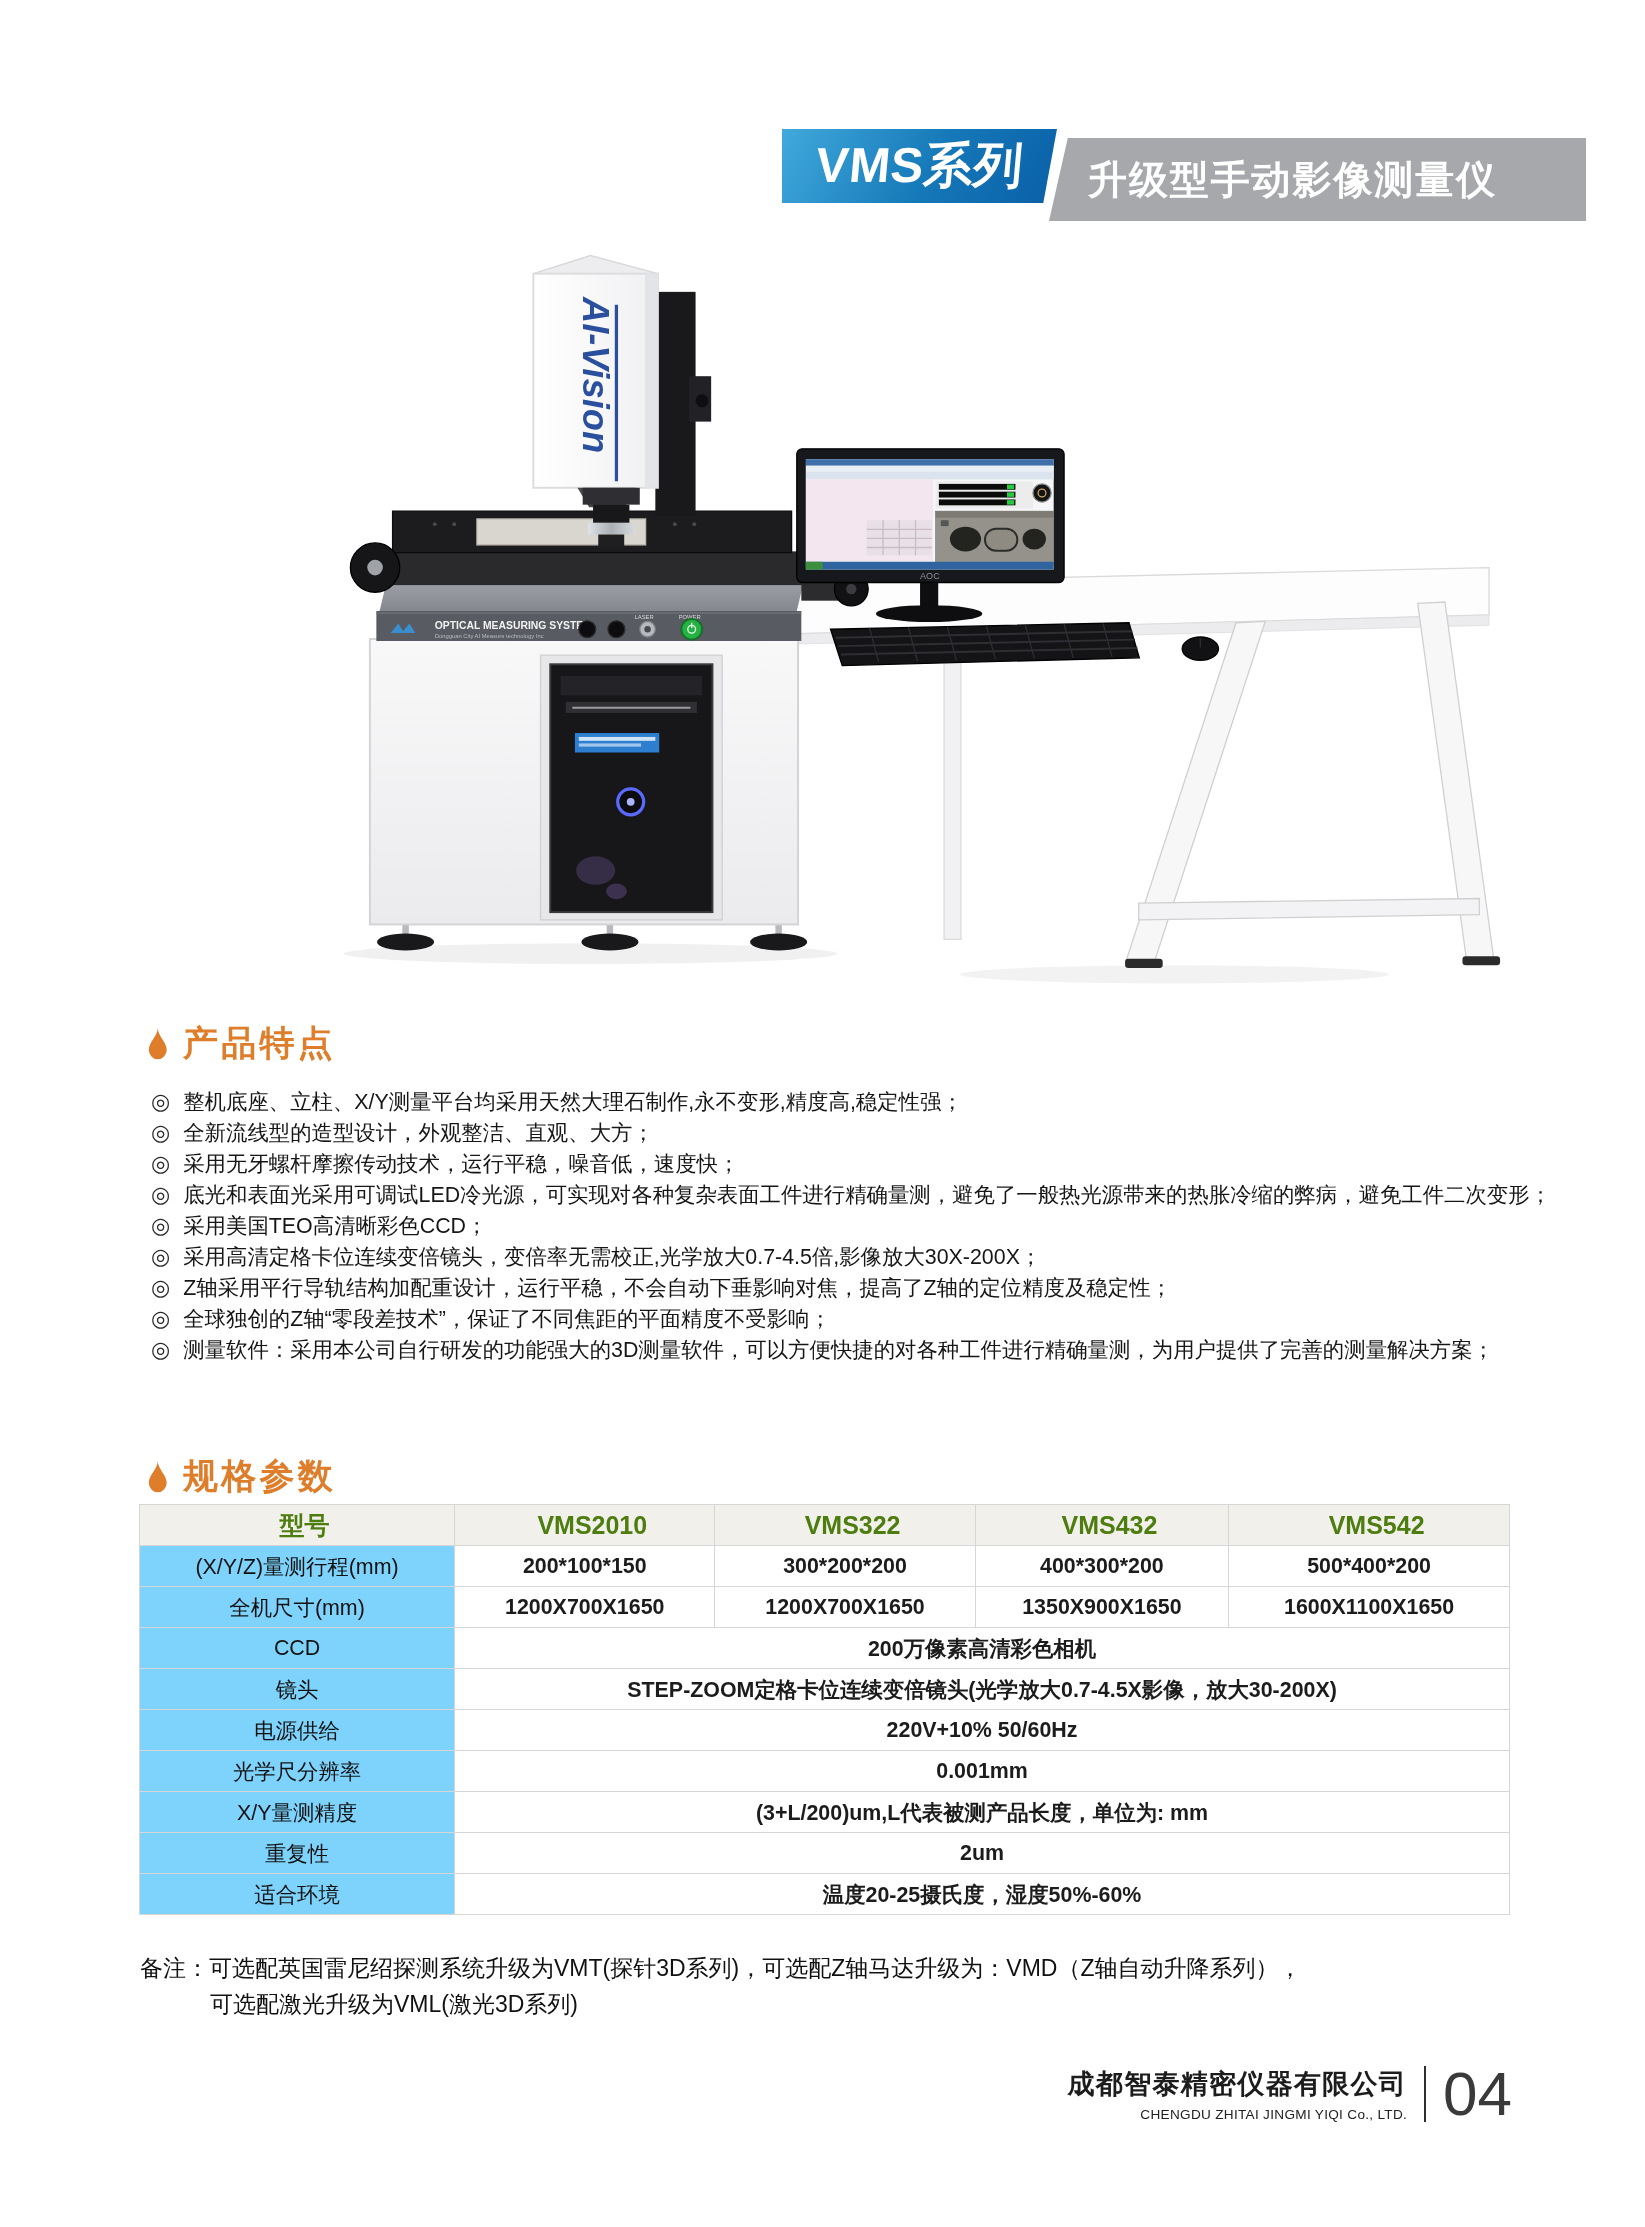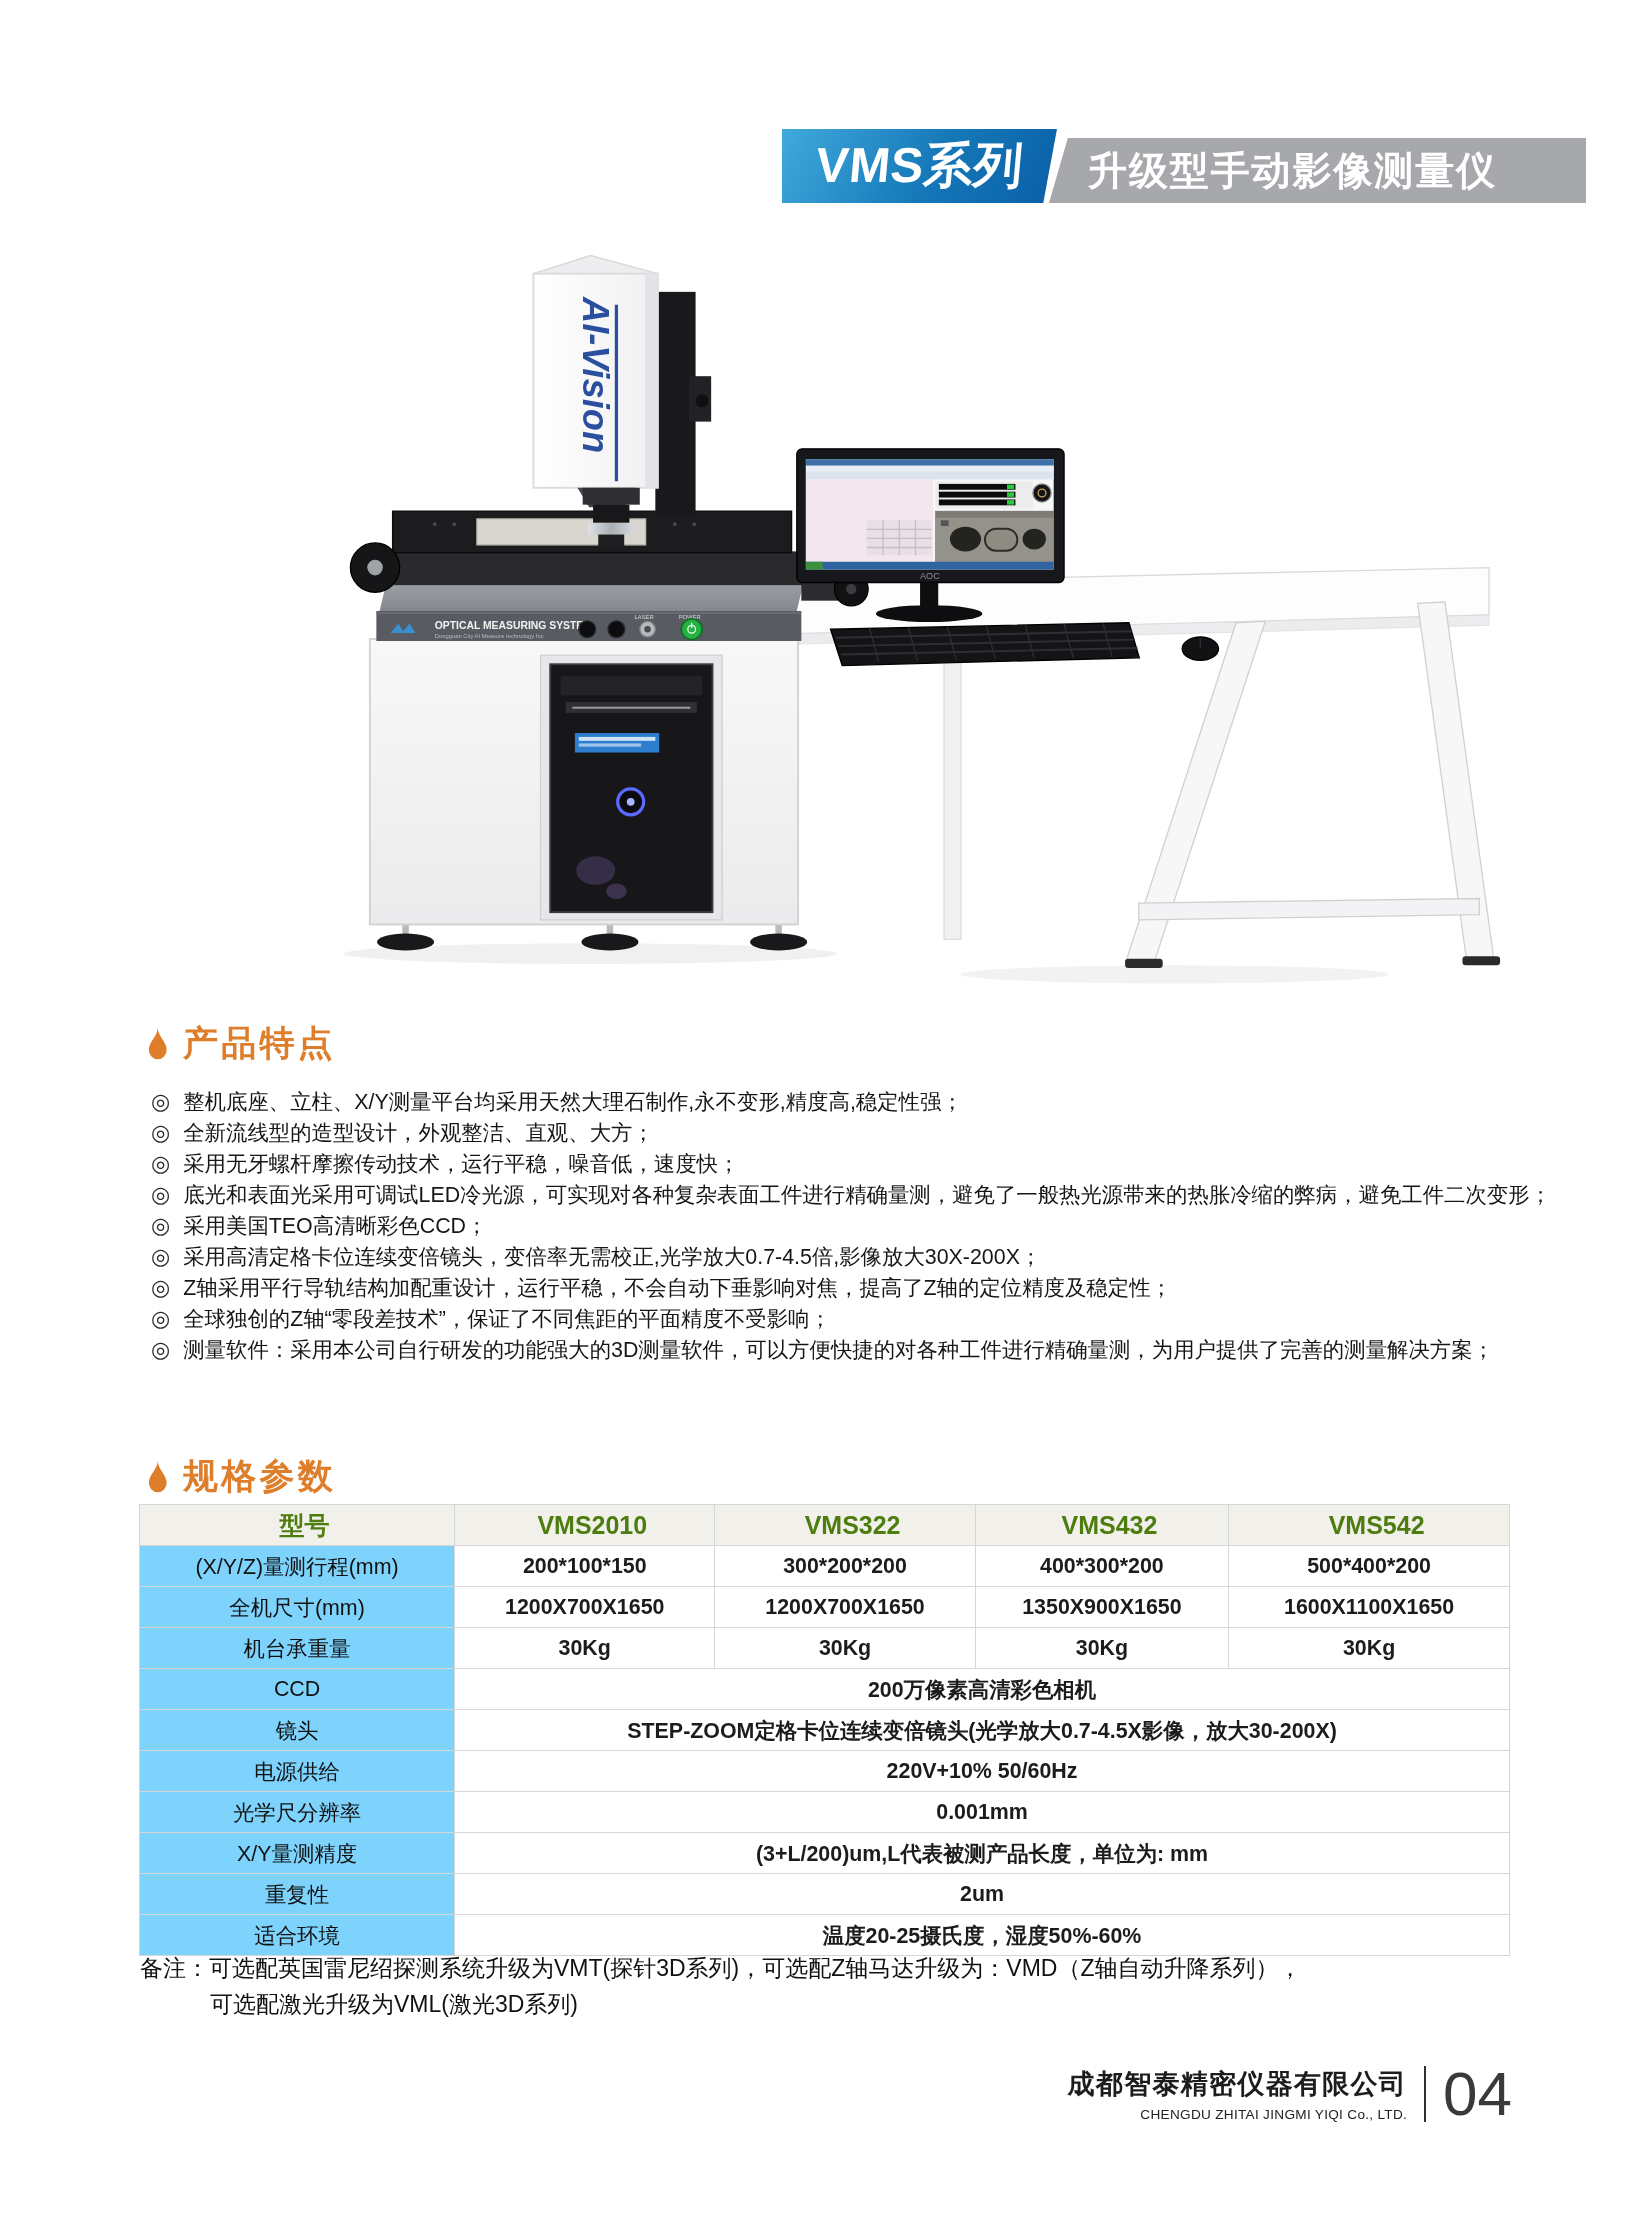--- a/index.html
+++ b/index.html
@@ -5,21 +5,21 @@
   html,body{margin:0;padding:0;background:#ffffff;}
   .page{position:relative;width:1646px;height:2227px;background:#ffffff;overflow:hidden;
         font-family:"Liberation Sans","DejaVu Sans",sans-serif;color:#1a1a1a;}
 
   
   .banner-blue{position:absolute;left:782px;top:129px;width:275px;height:74px;z-index:2;
     background:linear-gradient(118deg,#41a9dc 0%,#1578b8 55%,#0a5fa7 100%);
     clip-path:polygon(0 0,100% 0,95% 100%,0 100%);
     display:flex;align-items:center;justify-content:center;}
   .banner-blue span{color:#fff;font-size:49px;font-weight:bold;transform:skewX(-5deg);letter-spacing:0.6px;}
-  .banner-gray{position:absolute;left:1049px;top:138px;width:537px;height:65px;z-index:1;
+  .banner-gray{position:absolute;left:1049px;top:138px;width:537px;height:83px;z-index:1;
     background:#a6a8ab;clip-path:polygon(3.5% 0,100% 0,100% 100%,0 100%);
     display:flex;align-items:center;padding-left:39px;box-sizing:border-box;}
   .banner-gray span{color:#fff;font-size:39px;font-weight:bold;letter-spacing:1.9px;}
 
   
   .scene{position:absolute;left:162px;top:214px;width:1363px;height:811px;}
 
   
   .sec-head{position:absolute;display:flex;align-items:center;gap:15.6px;}
   #features-head{left:148px;top:1020px;}
@@ -318,27 +318,20 @@
           <td>500*400*200</td>
         </tr>
         <tr>
           <th>全机尺寸(mm)</th>
           <td>1200X700X1650</td>
           <td>1200X700X1650</td>
           <td>1350X900X1650</td>
           <td>1600X1100X1650</td>
         </tr>
         <tr>
-          <th>机台承重量</th>
-          <td>30Kg</td>
-          <td>30Kg</td>
-          <td>30Kg</td>
-          <td>30Kg</td>
-        </tr>
-        <tr>
           <th>CCD</th>
           <td colspan="4">200万像素高清彩色相机</td>
         </tr>
         <tr>
           <th>镜头</th>
           <td colspan="4">STEP-ZOOM定格卡位连续变倍镜头(光学放大0.7-4.5X影像，放大30-200X)</td>
         </tr>
         <tr>
           <th>电源供给</th>
           <td colspan="4">220V+10% 50/60Hz</td>

